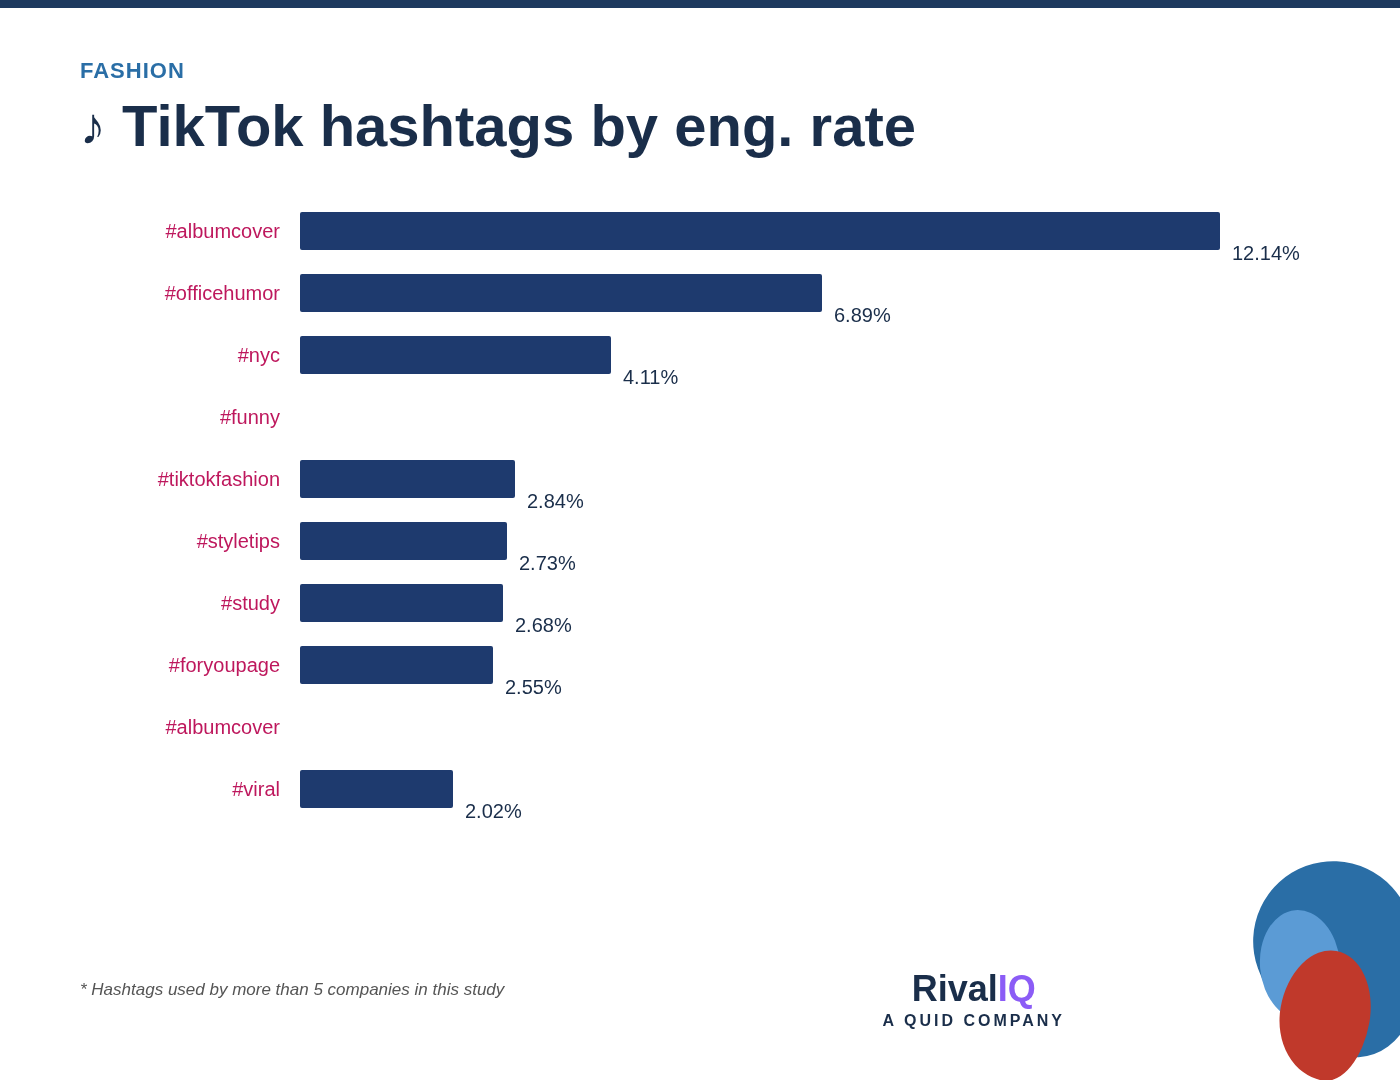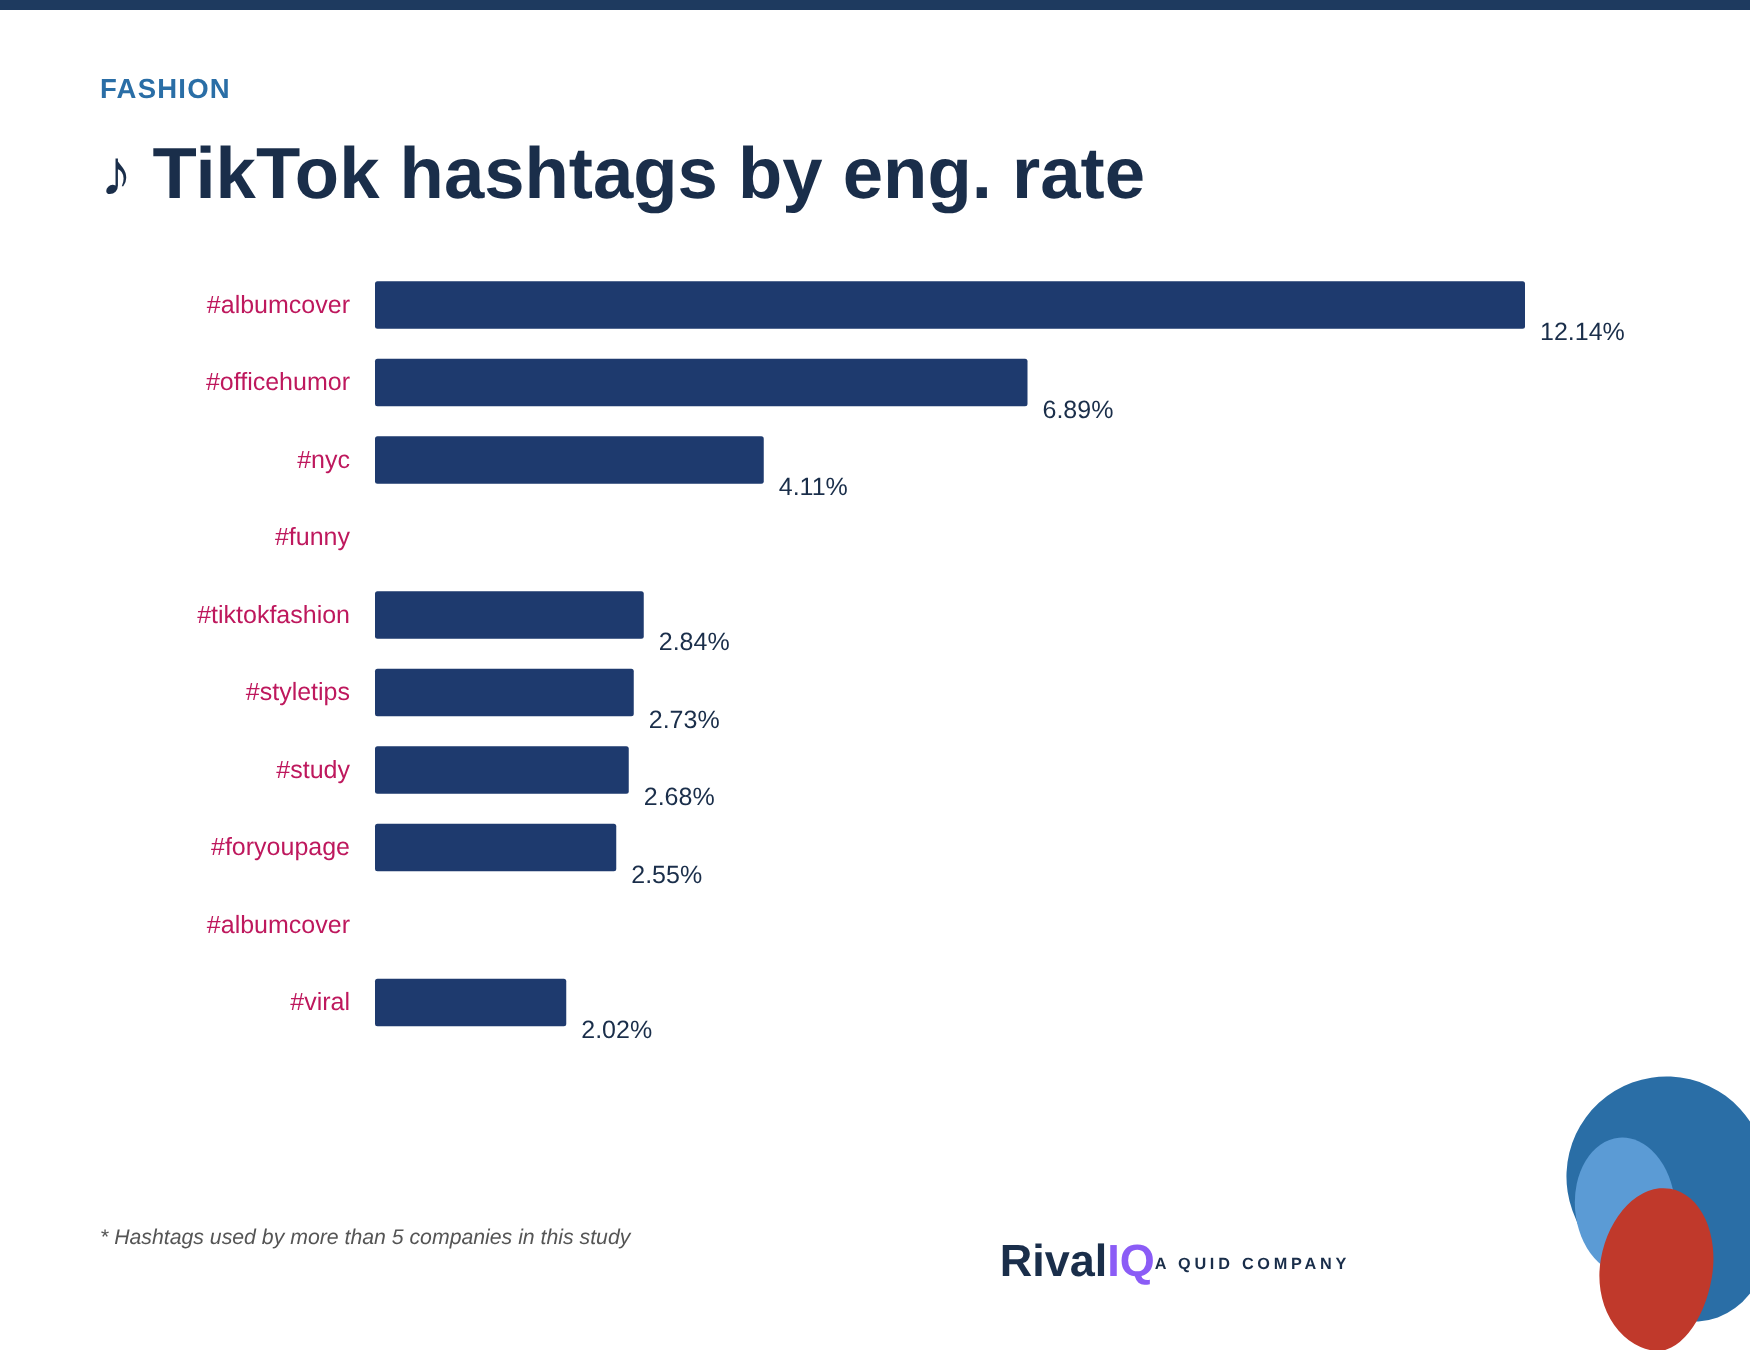--- a/index.html
+++ b/index.html
@@ -22,21 +22,21 @@
     .content {
       padding: 50px 80px 40px 80px;
     }
 
     .category-label {
       color: #2a6ea6;
       font-size: 22px;
       font-weight: 600;
       letter-spacing: 1px;
       text-transform: uppercase;
-      margin-bottom: 21px;
+      margin-bottom: 8px;
     }
 
     .chart-title {
       color: #1a2e4a;
       font-size: 58px;
       font-weight: 800;
       display: flex;
       align-items: center;
       gap: 16px;
       margin-bottom: 50px;
@@ -95,23 +95,23 @@
       bottom: 80px;
       left: 80px;
       font-size: 17px;
       color: #555;
       font-style: italic;
     }
 
     .logo-area {
       position: absolute;
       bottom: 50px;
-      right: 320px;
-      display: flex;
-      flex-direction: row;
+      right: 335px;
+      display: flex;
+      flex-direction: column;
       align-items: center;
     }
 
     .logo-text {
       font-size: 36px;
       font-weight: 900;
       color: #1a2e4a;
       display: flex;
       align-items: baseline;
     }
@@ -119,21 +119,21 @@
     .logo-rival {
       color: #1a2e4a;
     }
 
     .logo-iq {
       color: #8b5cf6;
       text-align: right;
     }
 
     .logo-subtitle {
-      font-size: 13px;
+      font-size: 16px;
       letter-spacing: 3px;
       color: #1a2e4a;
       font-weight: 600;
       margin-top: 2px;
     }
 
     
     .blob-container {
       position: absolute;
       bottom: 0;

